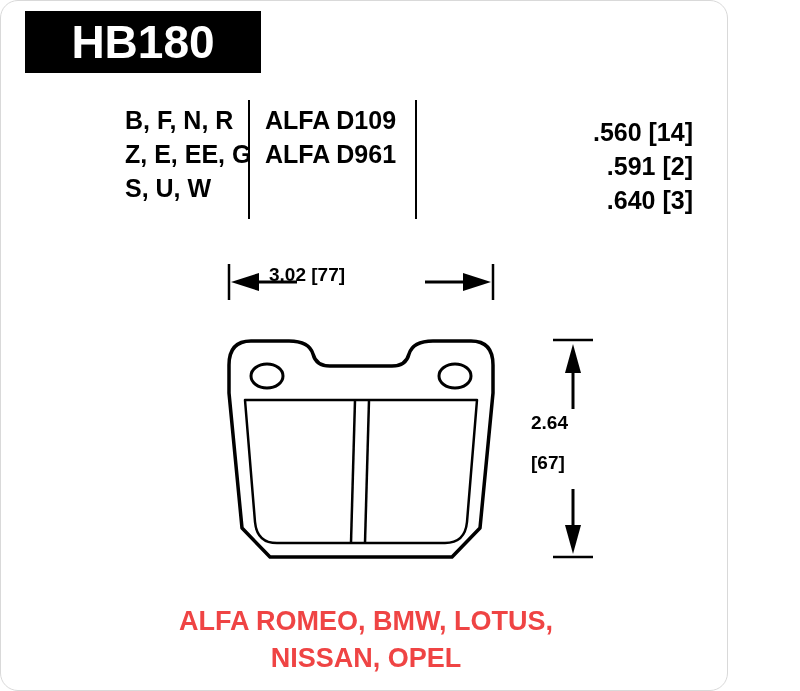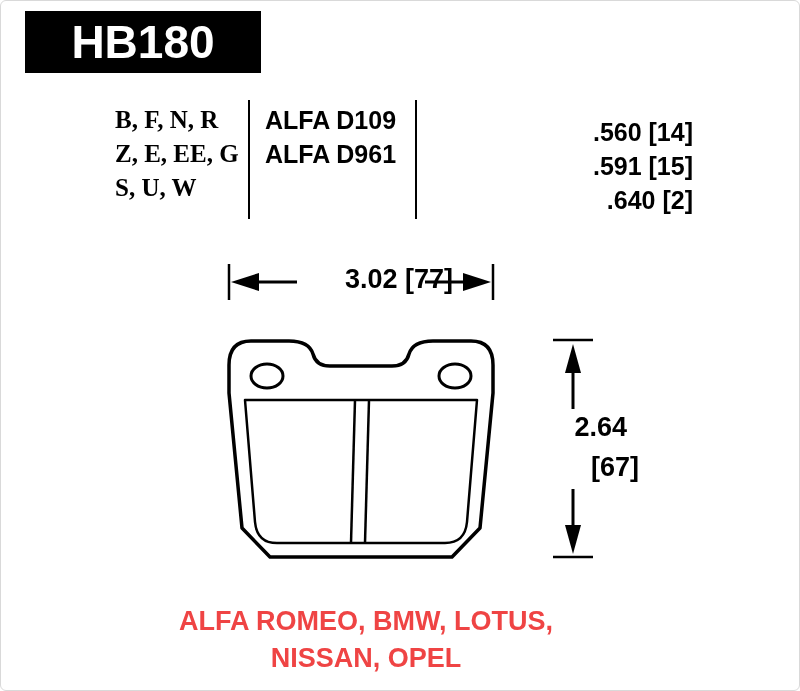--- a/index.html
+++ b/index.html
@@ -3,25 +3,25 @@
 <meta charset="utf-8">
 <style>
   html, body {
     margin: 0;
     padding: 0;
     background: #ffffff;
     font-family: "Liberation Sans", sans-serif;
   }
   .page {
     position: relative;
-    width: 800px;
+    width: 728px;
     height: 691px;
     background: #ffffff;
     border: 1px solid #d9d9d9;
-    border-radius: 6px;
+    border-radius: 18px;
     overflow: hidden;
     box-sizing: border-box;
   }
   .part-header {
     position: absolute;
     left: 24px;
     top: 10px;
     width: 236px;
     height: 62px;
     background: #000000;
@@ -40,49 +40,49 @@
     top: 102px;
     font-size: 25px;
     font-weight: bold;
     color: #000000;
   }
   .spec-col div {
     height: 34px;
     line-height: 34px;
     white-space: nowrap;
   }
-  .col-compounds { left: 114px; font-family: Liberation Serif, serif; }
+  .col-compounds { left: 124px; }
   .col-fmsi      { left: 264px; }
   .col-thickness { left: 500px; width: 192px; text-align: right; margin-top: 12px; }
   .vline {
     position: absolute;
     top: 99px;
     width: 2px;
     height: 119px;
     background: #000000;
   }
   .vline-1 { left: 247px; }
   .vline-2 { left: 414px; }
   .drawing-svg {
     position: absolute;
     left: 0;
     top: 0;
   }
   .dim-label {
     position: absolute;
-    font-size: 27px;
+    font-size: 19px;
     font-weight: bold;
     color: #000000;
-    text-align: right;
+    text-align: left;
     line-height: 1.1;
     white-space: nowrap;
   }
   .dim-width   { left: 268px; top: 264px; width: 184px; }
   .dim-h-in    { left: 530px; top: 412px; width: 96px; }
-  .dim-h-mm    { left: 542px; top: 452px; width: 96px; }
+  .dim-h-mm    { left: 530px; top: 452px; width: 96px; }
   .applications {
     position: absolute;
     left: 60px;
     top: 602px;
     width: 610px;
     text-align: center;
     font-size: 27px;
     font-weight: bold;
     color: #ef4444;
     line-height: 37px;
@@ -106,22 +106,22 @@
       <div>S, U, W</div>
     </div>
     <div class="vline vline-1"></div>
     <div class="spec-col col-fmsi">
       <div>ALFA D109</div>
       <div>ALFA D961</div>
     </div>
     <div class="vline vline-2"></div>
     <div class="spec-col col-thickness">
       <div>.560 [14]</div>
-      <div>.591 [15]</div>
-      <div>.640 [2]</div>
+      <div>.591 [2]</div>
+      <div>.640 [3]</div>
     </div>
   </div>
 
   <svg class="drawing-svg" width="800" height="691" viewBox="0 0 800 691">
 
     <path d="M 228 263 L 228 299" stroke-width="2.5"></path>
     <path d="M 492 263 L 492 299" stroke-width="2.5"></path>
 
     <path d="M 296 281 L 246 281" stroke-width="3"></path>
     <polygon points="230,281 258,272 258,290"></polygon>

